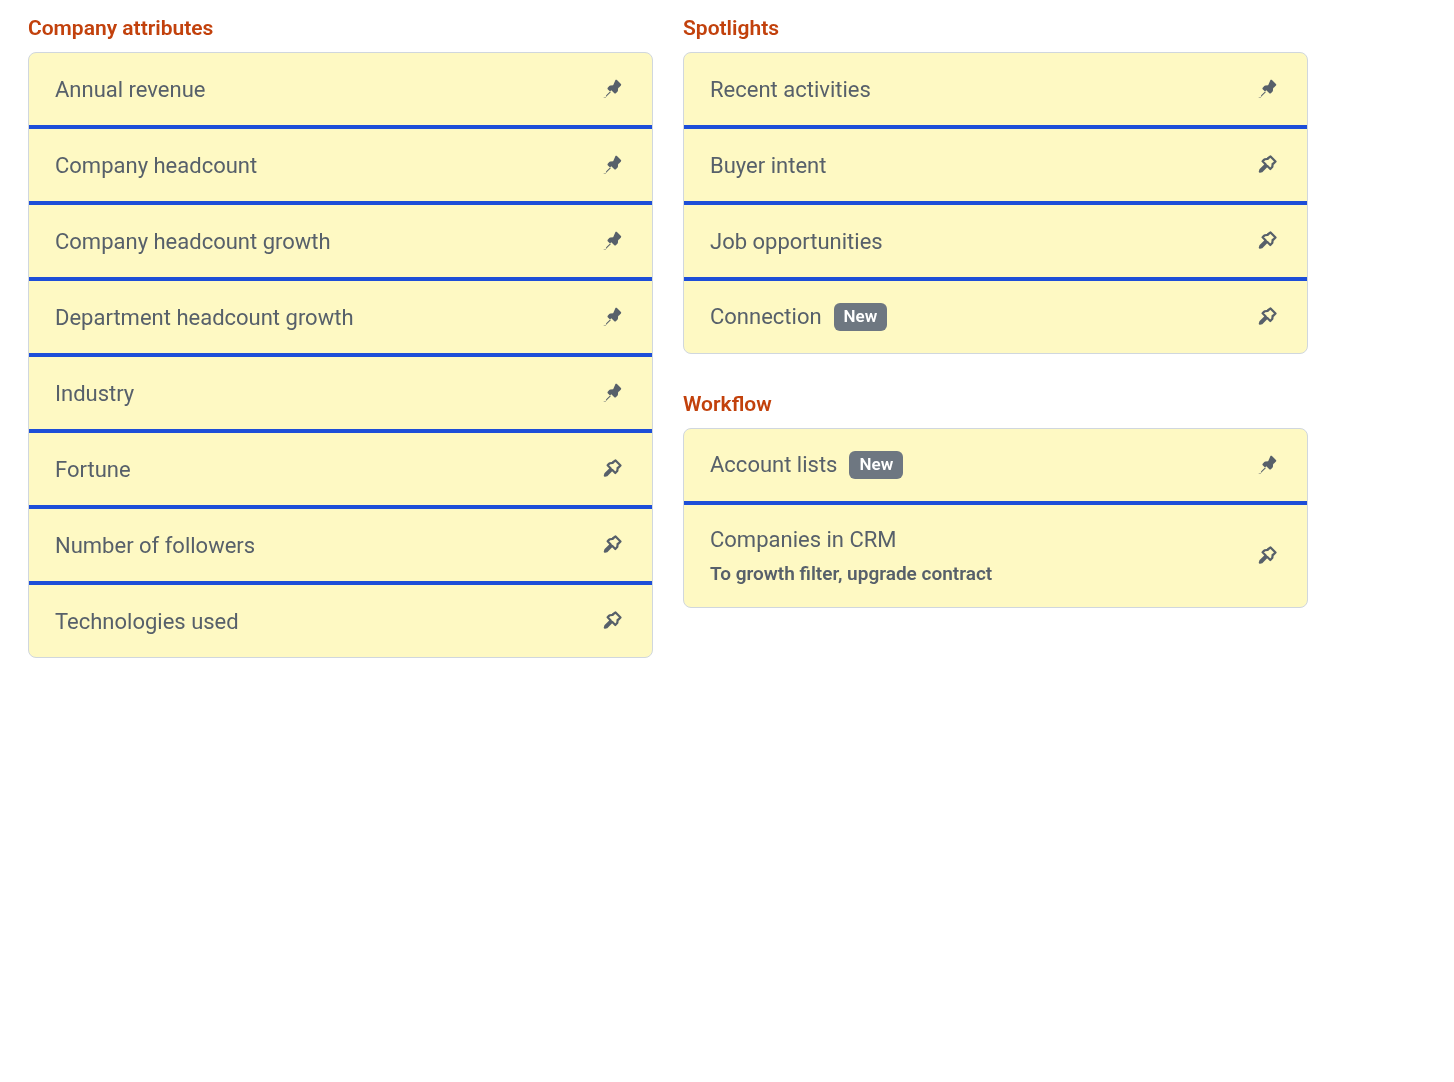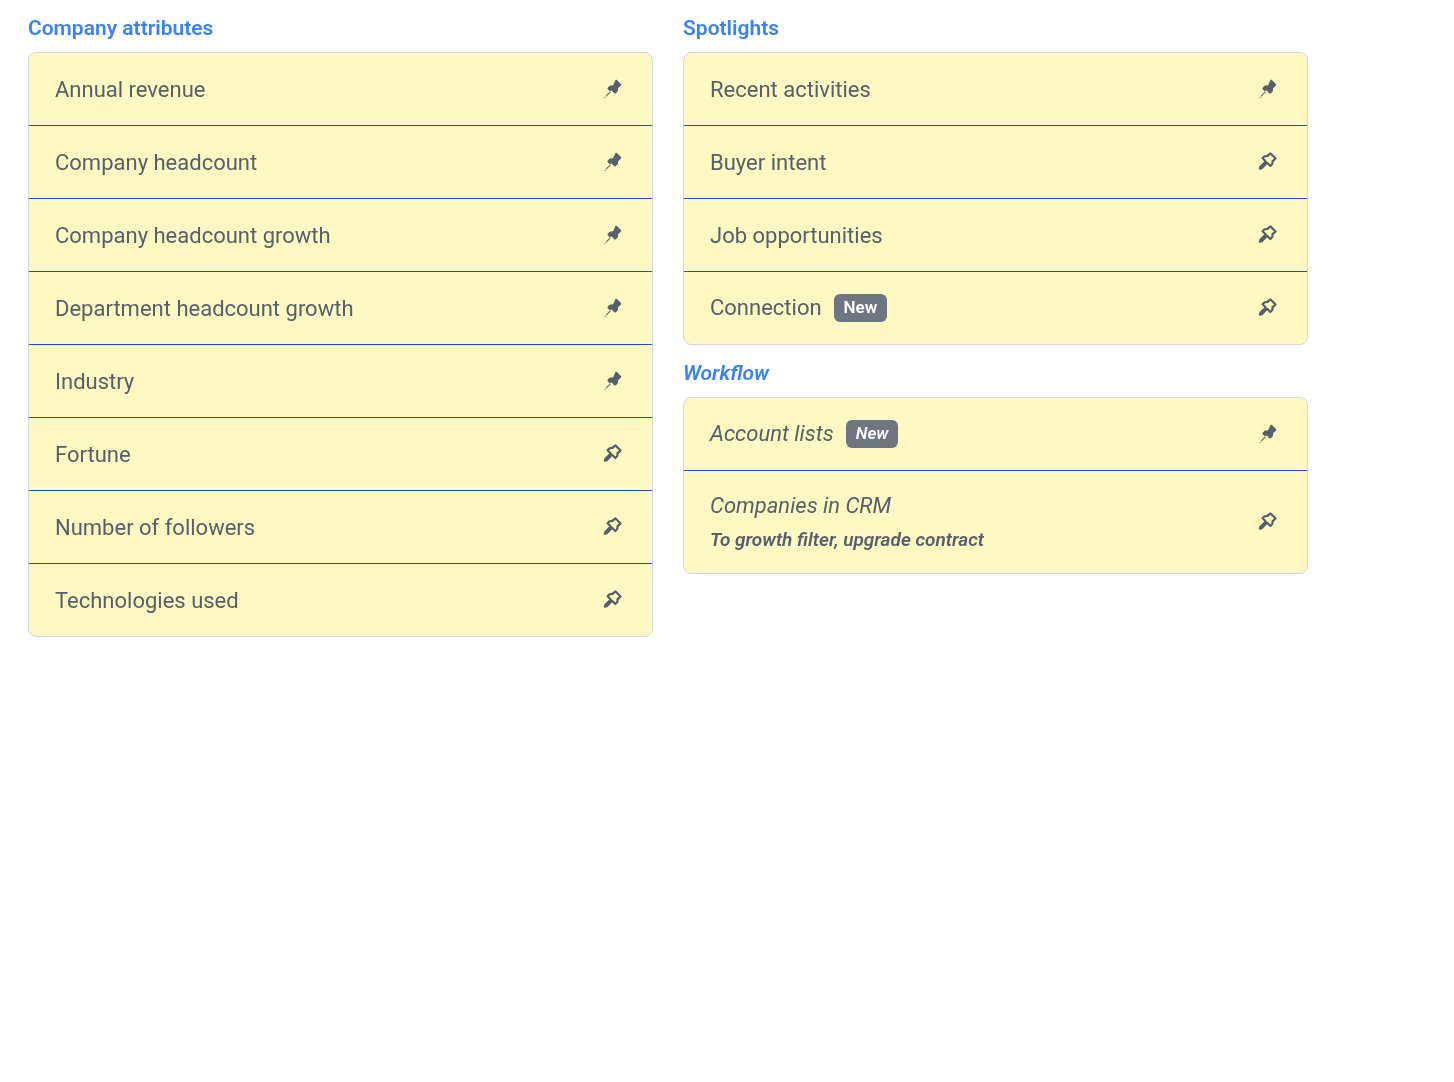--- a/index.html
+++ b/index.html
@@ -14,36 +14,36 @@
     gap: 30px;
     max-width: 1280px;
   }
   .col {
     flex: 1 1 0;
     min-width: 0;
   }
   .section-title {
     font-size: 21px;
     font-weight: 600;
-    color: #3b82f6;
+    color: #c2410c;
     margin-bottom: 12px;
   }
-  .section + .section { margin-top: 16px; font-style: italic; }
+  .section + .section { margin-top: 38px; }
   .card {
     border: 1px solid #d0d7de;
     border-radius: 8px;
     background: #fef9c3;
     overflow: hidden;
   }
   .row {
     display: flex;
     align-items: center;
     justify-content: space-between;
     padding: 22px 26px;
-    border-top: 1px solid #1d4ed8;
+    border-top: 4px solid #1d4ed8;
     cursor: pointer;
   }
   .row:first-child { border-top: none; }
   .row-main {
     display: flex;
     flex-direction: column;
     gap: 10px;
   }
   .row-label-line {
     display: flex;

